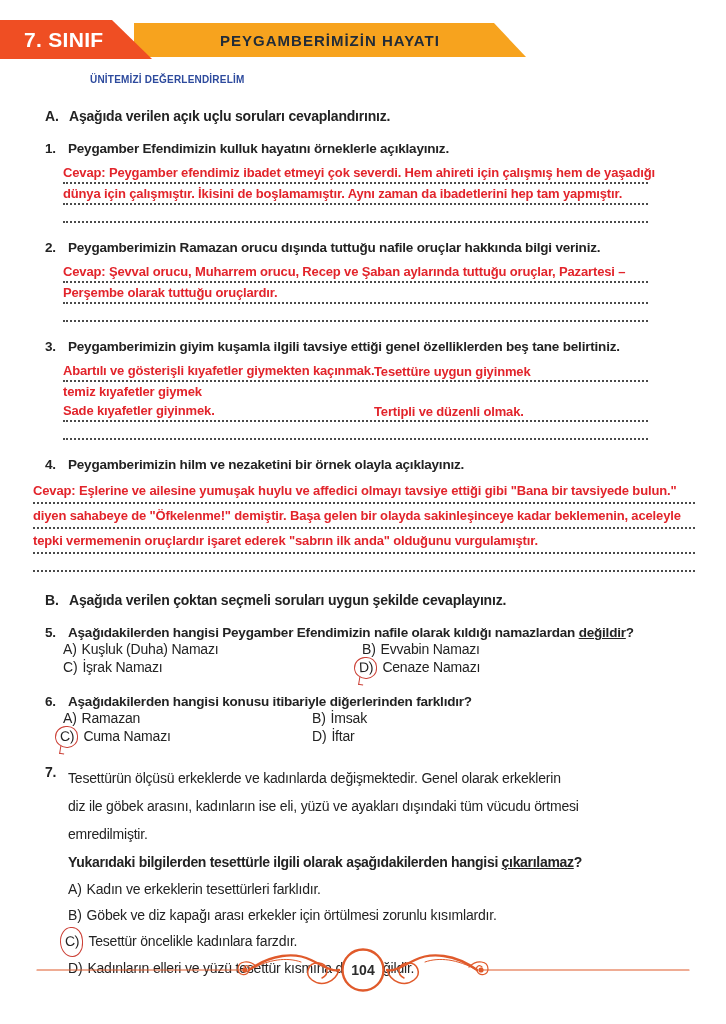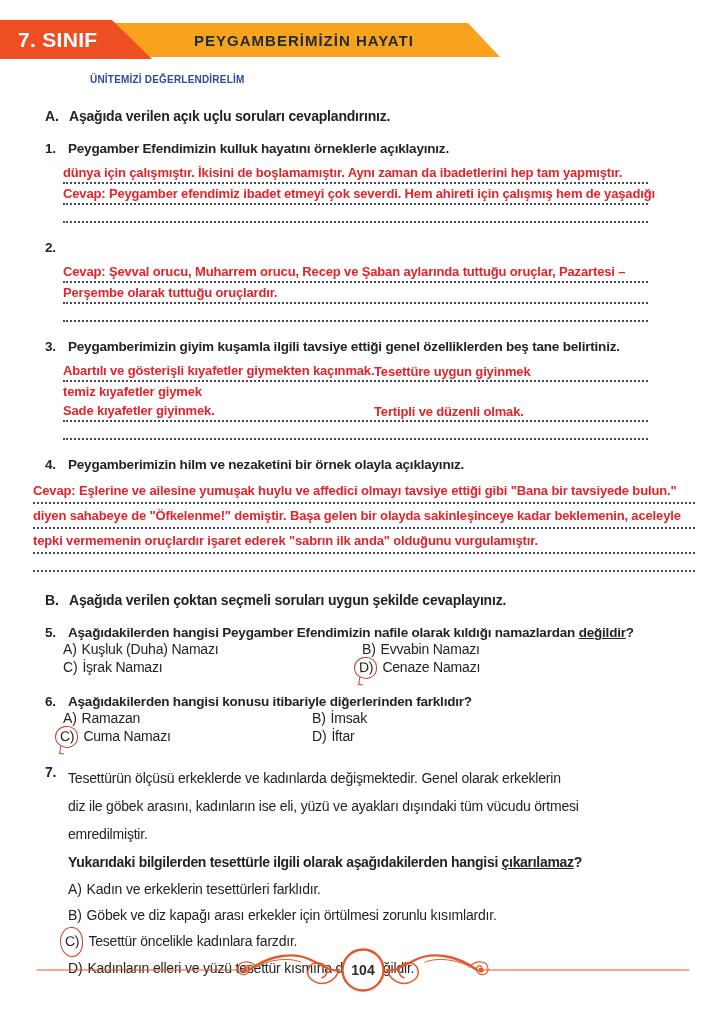--- a/index.html
+++ b/index.html
@@ -11,31 +11,31 @@
     --flourish:#e05a2b;
     --ink:#232323;
   }
   html,body{margin:0;padding:0;}
   body{
     width:726px;height:1024px;background:#ffffff;position:relative;overflow:hidden;
     font-family:"Liberation Sans", sans-serif;color:var(--ink);
   }
   
   .banner-yellow{
-    position:absolute;top:23px;left:108px;width:392px;height:34px;
+    position:absolute;top:23px;left:134px;width:392px;height:34px;
     background:var(--yellow-banner);
     clip-path:polygon(0 0,360px 0,392px 100%,0 100%);
     display:flex;align-items:center;justify-content:center;z-index:1;
   }
   .banner-yellow span{color:#222c38;font-weight:bold;font-size:15px;letter-spacing:1px;}
   .banner-red{
     position:absolute;top:20px;left:0;width:152px;height:39px;
     background:var(--red-banner);
     clip-path:polygon(0 0,112px 0,152px 100%,0 100%);
-    display:flex;align-items:center;z-index:2;box-sizing:border-box;padding-left:18px;
+    display:flex;align-items:center;z-index:2;box-sizing:border-box;padding-left:24px;
   }
   .banner-red span{color:#ffffff;font-weight:bold;font-size:21px;letter-spacing:0.3px;}
   .section-heading{
     position:absolute;top:74px;left:90px;
     color:var(--blue-heading);font-weight:bold;font-size:10px;letter-spacing:0.2px;
   }
   
   .content{position:absolute;top:108px;left:45px;width:640px;}
   .instr{display:flex;gap:9px;font-weight:bold;font-size:14px;letter-spacing:-0.2px;}
   .qhead{display:flex;gap:8px;font-weight:bold;font-size:13.5px;letter-spacing:-0.2px;margin-top:17px;}
@@ -91,29 +91,30 @@
       <span class="qnum">A.</span>
       <span>Aşağıda verilen açık uçlu soruları cevaplandırınız.</span>
     </div>
 
     <section>
       <div class="qhead">
         <span class="qnum">1.</span>
         <span>Peygamber Efendimizin kulluk hayatını örneklerle açıklayınız.</span>
       </div>
       <div class="answer-block">
+        <div class="ansline"><span class="red">Cevap: Peygamber efendimiz ibadet etmeyi çok severdi. Hem ahireti için çalışmış hem de yaşadığı</span></div>
         <div class="ansline"><span class="red">dünya için çalışmıştır. İkisini de boşlamamıştır. Aynı zaman da ibadetlerini hep tam yapmıştır.</span></div>
-        <div class="ansline"><span class="red">Cevap: Peygamber efendimiz ibadet etmeyi çok severdi. Hem ahireti için çalışmış hem de yaşadığı</span></div>
         <div class="dots-empty"></div>
       </div>
     </section>
 
     <section>
       <div class="qhead">
         <span class="qnum">2.</span>
+        <span>Peygamberimizin Ramazan orucu dışında tuttuğu nafile oruçlar hakkında bilgi veriniz.</span>
       </div>
       <div class="answer-block">
         <div class="ansline"><span class="red">Cevap: Şevval orucu, Muharrem orucu, Recep ve Şaban aylarında tuttuğu oruçlar, Pazartesi –</span></div>
         <div class="ansline"><span class="red">Perşembe olarak tuttuğu oruçlardır.</span></div>
         <div class="dots-empty"></div>
       </div>
     </section>
 
     <section>
       <div class="qhead">

